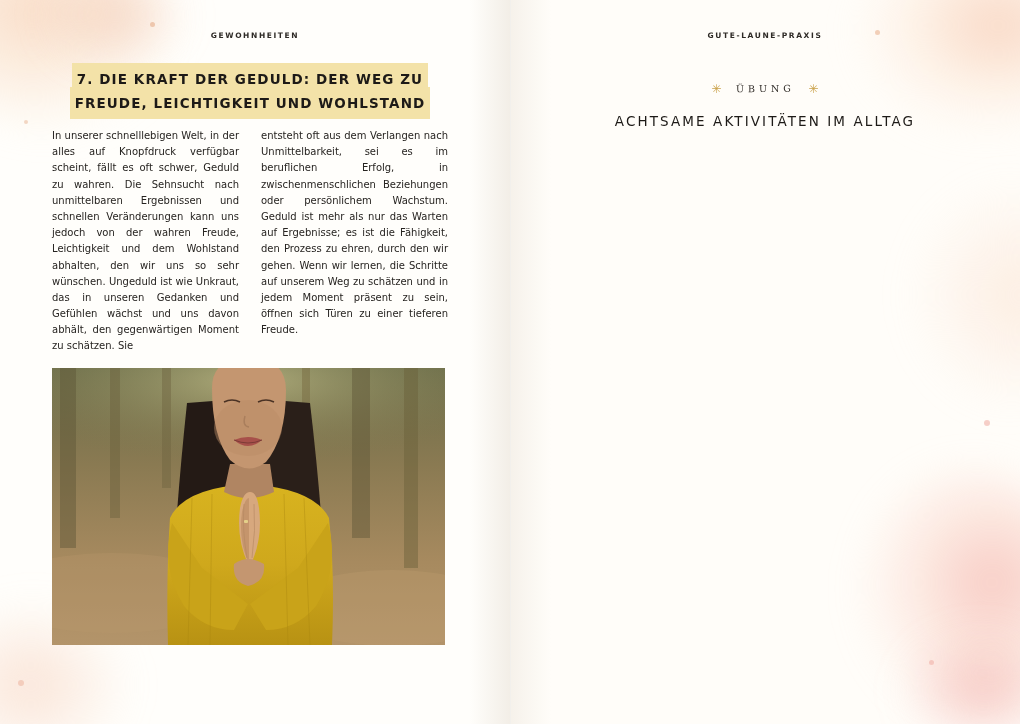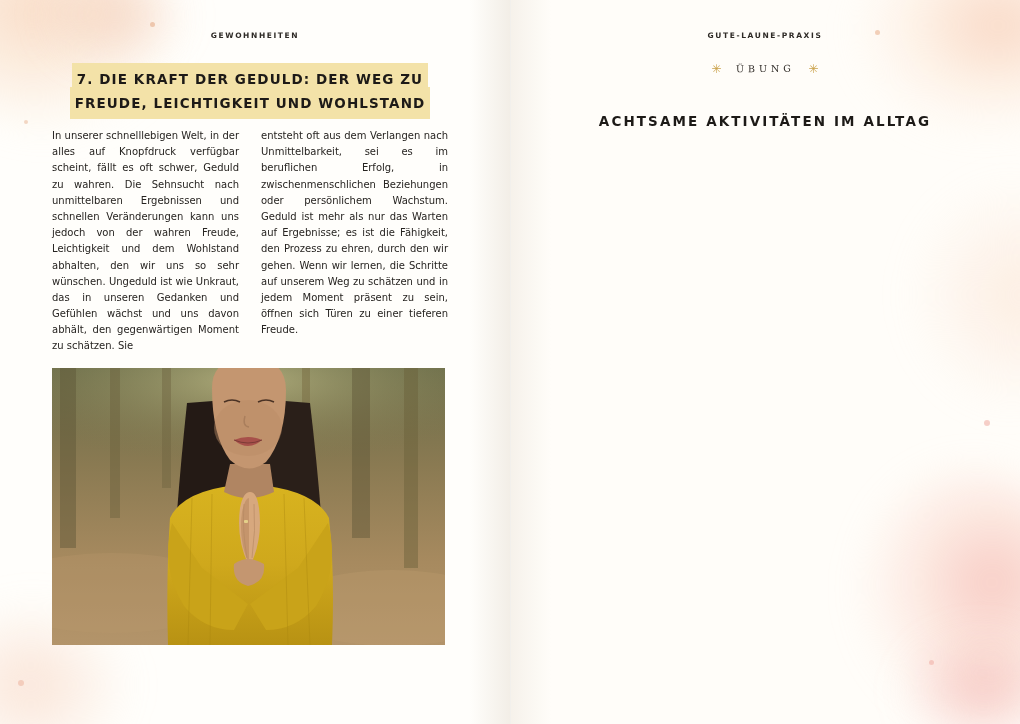--- a/index.html
+++ b/index.html
@@ -166,21 +166,21 @@
     width: 393px;
     height: 277px;
     overflow: hidden;
     background: #6a5a3c;
   }
   .photo svg { display: block; }
 
   
   .uebung {
     position: absolute;
-    top: 62px;
+    top: 82px;
     left: 0;
     width: 510px;
     text-align: center;
     font-size: 9.5px;
     letter-spacing: 4px;
     color: #2e2a26;
     font-family: "DejaVu Serif", serif;
   }
   .uebung .star {
     color: #caa24a;
@@ -192,21 +192,21 @@
 
   .section-title {
     position: absolute;
     top: 113px;
     left: 0;
     width: 510px;
     text-align: center;
     font-size: 13.5px;
     letter-spacing: 2.1px;
     color: #1d1a17;
-    font-weight: bold;
+    font-weight: normal;
   }
 
   .right-cols {
     position: absolute;
     top: 178px;
     left: 575px;
     width: 0;
   }
 </style>
 </head>

